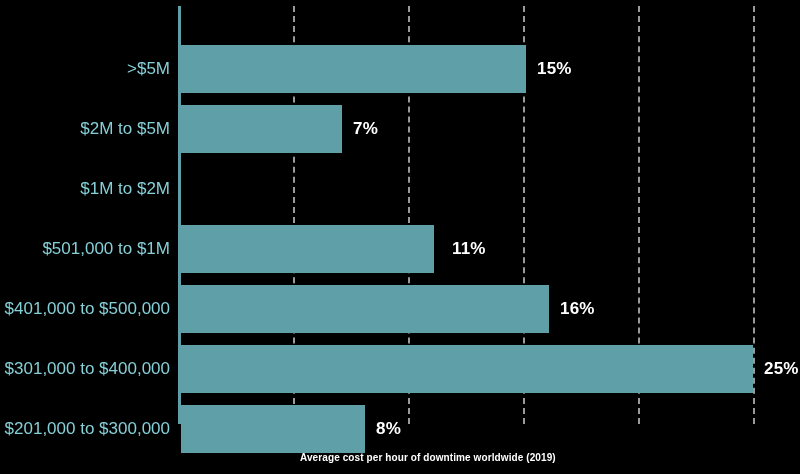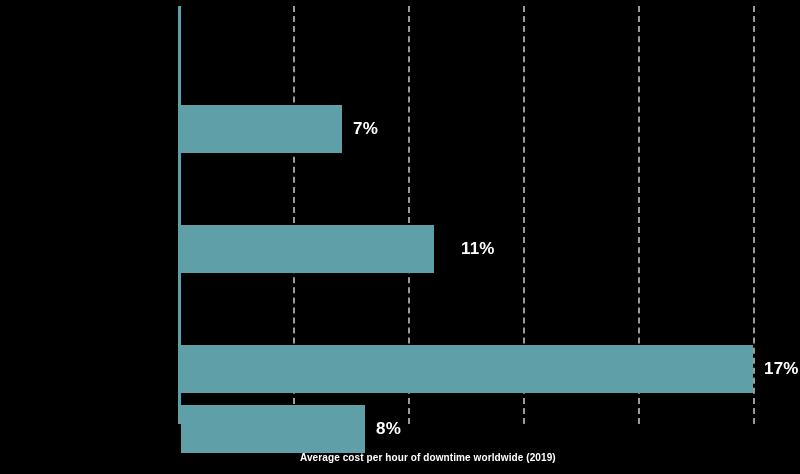--- a/index.html
+++ b/index.html
@@ -104,49 +104,66 @@
     font-weight: bold;
     white-space: nowrap;
     letter-spacing: 0.1px;
   }
 </style>
 </head>
 <body>
 
 <div id="chart-root">
 
+  <div class="ylabels">
+    <div class="ylabel" style="top:39px;">&gt;$5M</div>
+    <div class="ylabel" style="top:99px;">$2M to $5M</div>
+    <div class="ylabel" style="top:159px;">$1M to $2M</div>
+    <div class="ylabel" style="top:219px;">$501,000 to $1M</div>
+    <div class="ylabel" style="top:279px;">$401,000 to $500,000</div>
+    <div class="ylabel" style="top:339px;">$301,000 to $400,000</div>
+    <div class="ylabel" style="top:399px;">$201,000 to $300,000</div>
+  </div>
 
   <div id="plot-area">
 
     <div class="axis-line"></div>
 
     <div class="gridline" style="left:115px;"></div>
     <div class="gridline" style="left:230px;"></div>
     <div class="gridline" style="left:345px;"></div>
     <div class="gridline" style="left:460px;"></div>
     <div class="gridline" style="left:575px;"></div>
 
     <div class="rows">
 
+      <div class="row" style="top:39px;">
+        <div class="bar" style="width:345px;"></div>
+        <div class="bar-value" style="left:359px;">15%</div>
+      </div>
 
       <div class="row" style="top:99px;">
         <div class="bar" style="width:161px;"></div>
         <div class="bar-value" style="left:175px;">7%</div>
       </div>
 
 
       <div class="row" style="top:219px;">
         <div class="bar" style="width:253px;"></div>
-        <div class="bar-value" style="left:283px;">11%</div>
+        <div class="bar-value" style="left:274px;">11%</div>
       </div>
 
+      <div class="row" style="top:279px;">
+        <div class="bar" style="width:368px;"></div>
+        <div class="bar-value" style="left:382px;">16%</div>
+      </div>
 
       <div class="row" style="top:339px;">
         <div class="bar" style="width:572px;"></div>
-        <div class="bar-value" style="left:586px;">17%</div>
+        <div class="bar-value" style="left:586px;">25%</div>
       </div>
 
       <div class="row" style="top:399px;">
         <div class="bar" style="width:184px;"></div>
         <div class="bar-value" style="left:198px;">8%</div>
       </div>
 
     </div>
   </div>
 

